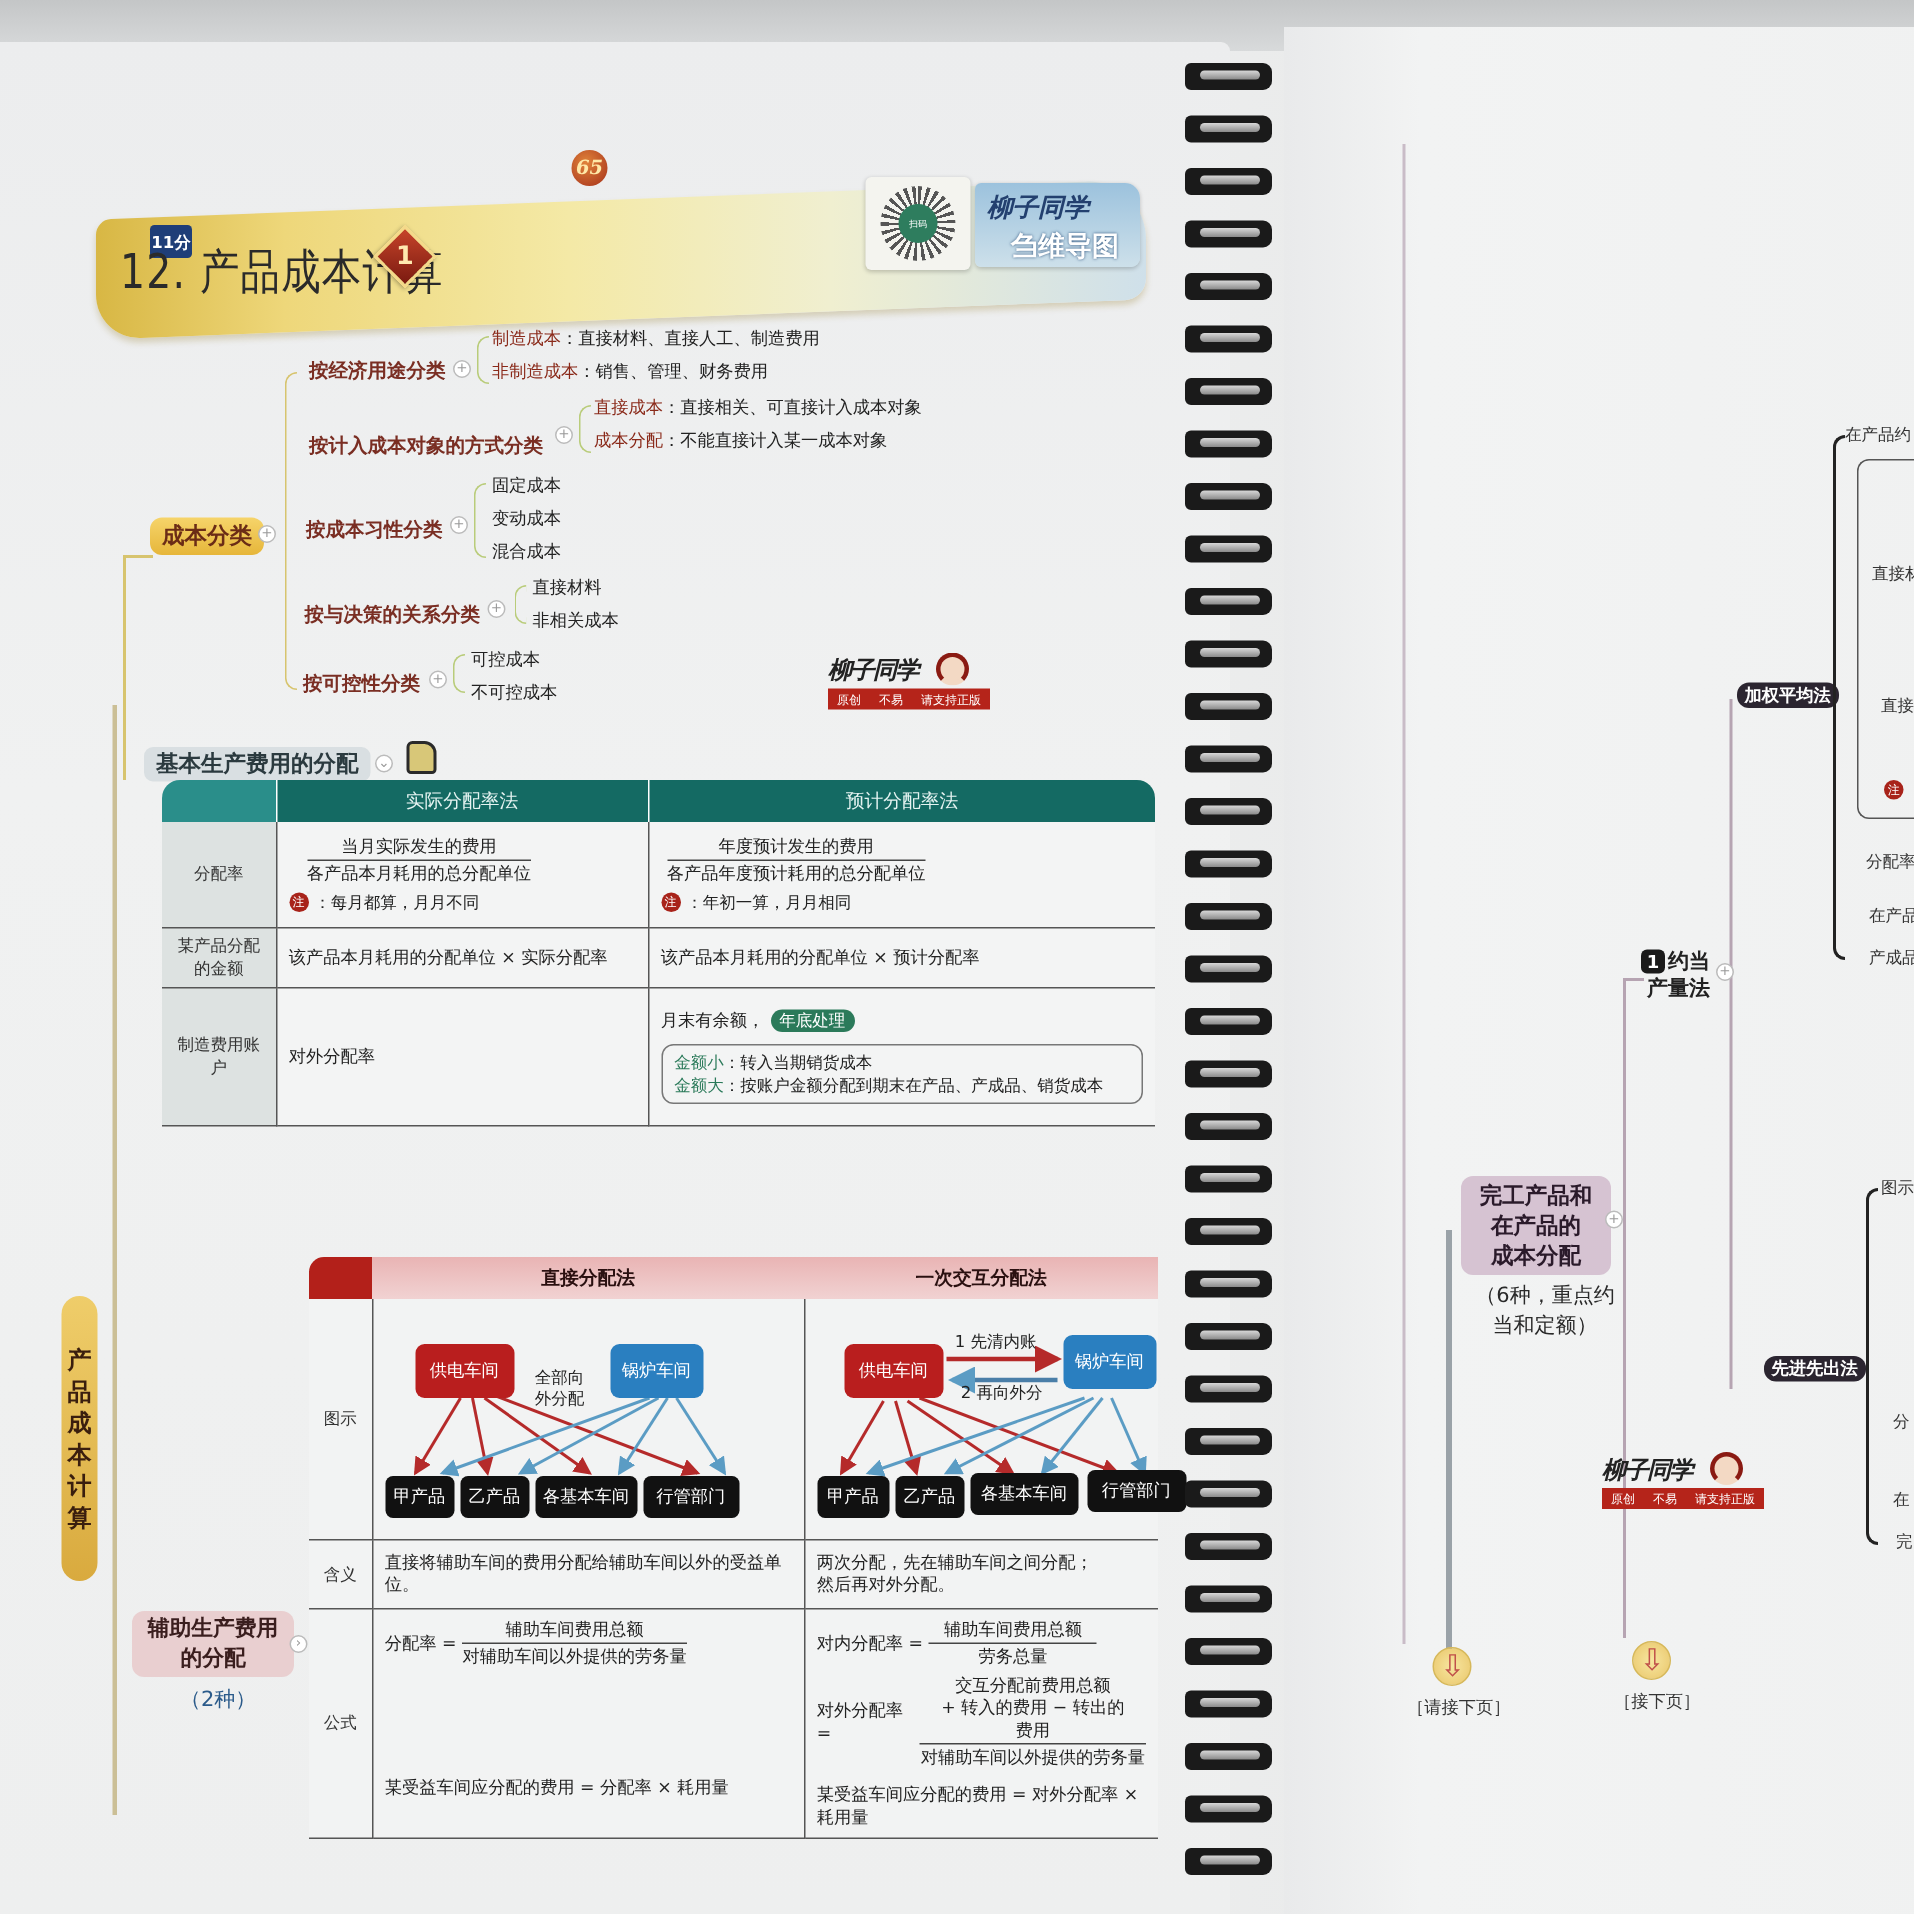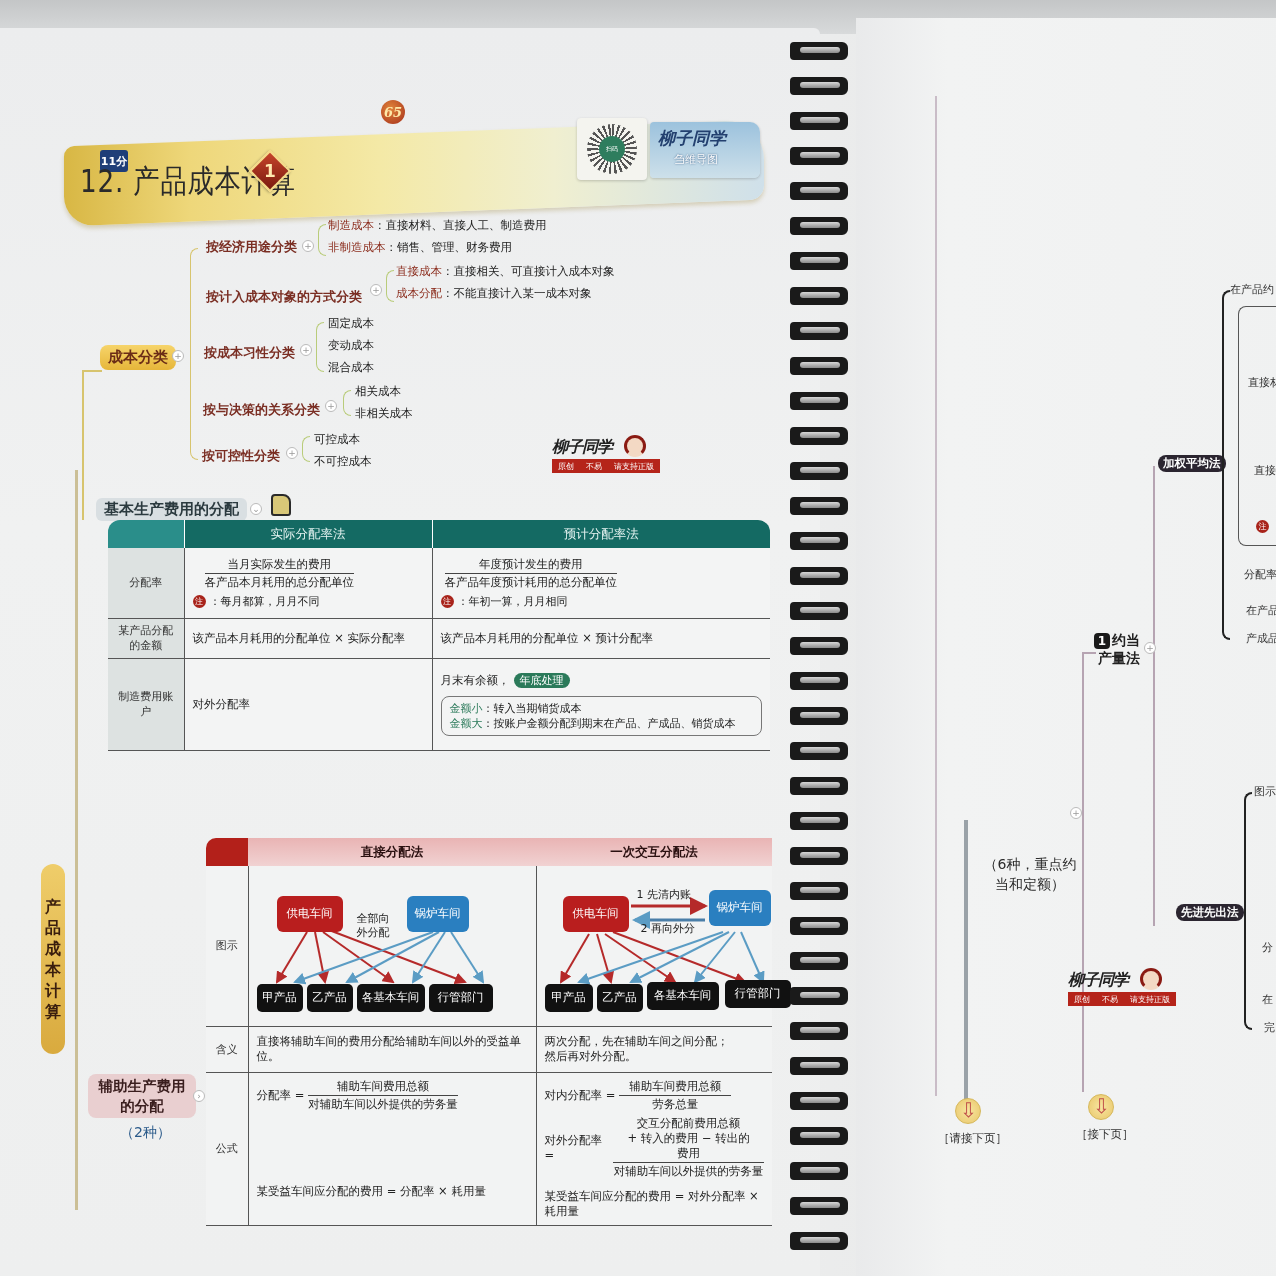--- a/index.html
+++ b/index.html
@@ -17,21 +17,21 @@
   .banner{left:64px;top:133px;width:700px;height:80px;background:linear-gradient(90deg,#d8b744 0%,#eed77a 18%,#f4e9a6 45%,#f0efd0 70%,#cfe0ea 100%);border-radius:10px 40px 14px 30px;transform:skewY(-2.2deg);box-shadow:0 3px 4px rgba(140,110,20,.25)}
   .chapter-badge{left:100px;top:150px;width:28px;height:22px;background:#1f3e78;color:#fff;font-size:11px;font-weight:bold;border-radius:3px;display:flex;align-items:center;justify-content:center}
   .title{left:80px;top:160px;font-size:32px;color:#2a2a2a;letter-spacing:1px;font-family:"DejaVu Sans",sans-serif;transform:scaleX(.82);transform-origin:left}
   .diamond{left:255px;top:156px;width:30px;height:30px;background:linear-gradient(135deg,#c6442a,#7a1a10);transform:rotate(45deg);border:2px solid #f4d98a;box-shadow:0 1px 3px rgba(0,0,0,.3)}
   .diamond-num{left:255px;top:156px;width:30px;height:30px;color:#ffe9b0;font-size:17px;display:flex;align-items:center;justify-content:center;font-weight:bold}
   .qr{left:577px;top:118px;width:70px;height:62px;background:#f4f4ef;border-radius:4px;box-shadow:0 1px 3px rgba(0,0,0,.2)}
   .qr-dots{position:absolute;left:10px;top:6px;width:50px;height:50px;border-radius:50%;background:repeating-conic-gradient(#555 0 6deg,#f4f4ef 6deg 14deg);}
   .qr-center{position:absolute;left:22px;top:18px;width:26px;height:26px;border-radius:50%;background:#2e7d5e;color:#fff;font-size:6px;display:flex;align-items:center;justify-content:center}
   .brand{left:650px;top:122px;width:110px;height:56px;background:linear-gradient(180deg,#9cc2dd,#cde0ea);border-radius:4px 10px 6px 4px;box-shadow:0 1px 3px rgba(0,0,0,.2)}
   .brand-name{position:absolute;left:8px;top:5px;font-size:17px;color:#23406f;font-weight:bold;font-style:italic}
-  .brand-sub{position:absolute;left:24px;top:30px;font-size:11px;color:#fff;font-weight:normal;text-shadow:0 0 2px #2a4f7a}
+  .brand-sub{position:absolute;left:24px;top:30px;font-size:18px;color:#fff;font-weight:bold;text-shadow:0 0 2px #2a4f7a}
 
   
   .vline{position:absolute;width:2px;background:#d7c46e}
   .hline{position:absolute;height:2px;background:#d7c46e}
   .node-main{left:100px;top:345px;padding:3px 8px;background:linear-gradient(180deg,#f6d46a,#e6b63a);border-radius:8px;font-size:15px;font-weight:bold;color:#6b2c16}
   .plus{position:absolute;width:12px;height:12px;border-radius:50%;border:1px solid #bbb;background:#fff;font-size:9px;line-height:10px;text-align:center;color:#999}
   .cat{position:absolute;font-size:13px;color:#7a2e23;font-weight:bold;white-space:nowrap}
   .brace{position:absolute;width:8px;border:1.5px solid #b9cc7a;border-right:none;border-radius:8px 0 0 8px}
   .leaf{position:absolute;font-size:11.5px;color:#222;white-space:nowrap}
   .leaf .k{color:#8a2a1a}
@@ -149,21 +149,21 @@
   <div class="cat" style="left:204px;top:344px">按成本习性分类</div>
   <div class="plus" style="left:300px;top:344px">+</div>
   <div class="brace" style="left:316px;top:322px;height:50px"></div>
   <div class="leaf" style="left:328px;top:316px">固定成本</div>
   <div class="leaf" style="left:328px;top:338px">变动成本</div>
   <div class="leaf" style="left:328px;top:360px">混合成本</div>
 
   <div class="cat" style="left:203px;top:401px">按与决策的关系分类</div>
   <div class="plus" style="left:325px;top:400px">+</div>
   <div class="brace" style="left:343px;top:390px;height:26px"></div>
-  <div class="leaf" style="left:355px;top:384px">相关成本</div>
+  <div class="leaf" style="left:355px;top:384px">直接材料</div>
   <div class="leaf" style="left:355px;top:406px">非相关成本</div>
 
   <div class="cat" style="left:202px;top:447px">按可控性分类</div>
   <div class="plus" style="left:286px;top:447px">+</div>
   <div class="brace" style="left:302px;top:436px;height:26px"></div>
   <div class="leaf" style="left:314px;top:432px">可控成本</div>
   <div class="leaf" style="left:314px;top:454px">不可控成本</div>
 
   <div class="stamp" style="left:552px;top:437px">
     <div class="stamp-logo">柳子同学</div>
@@ -427,20 +427,25 @@
   <div class="rline" style="left:1082px;top:652px;height:440px"></div>
   <div style="position:absolute;left:1082px;top:652px;width:14px;height:2px;background:#b6a4b2"></div>
 
   <div class="dark-pill" style="left:1176px;top:904px">先进先出法</div>
   <div class="r-brace" style="left:1244px;top:792px;height:238px"></div>
   <div class="r-text" style="left:1254px;top:784px">图示</div>
   <div class="r-text" style="left:1262px;top:940px">分</div>
   <div class="r-text" style="left:1262px;top:992px">在</div>
   <div class="r-text" style="left:1264px;top:1020px">完</div>
 
+  <div class="abs wip-node">
+    <div>完工产品和</div>
+    <div>在产品的</div>
+    <div>成本分配</div>
+  </div>
   <div class="plus" style="left:1070px;top:807px">+</div>
   <div class="abs wip-sub">
     <div>（6种，重点约</div>
     <div>当和定额）</div>
   </div>
 
   <div class="stamp" style="left:1068px;top:970px">
     <div class="stamp-logo">柳子同学</div>
     <div class="stamp-face"></div>
     <div class="stamp-bar">

